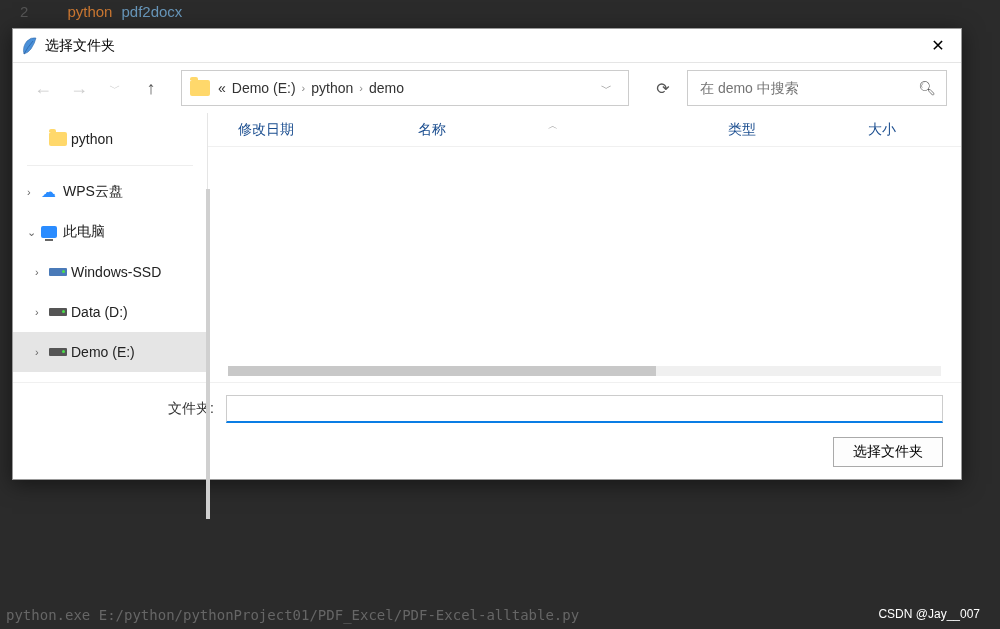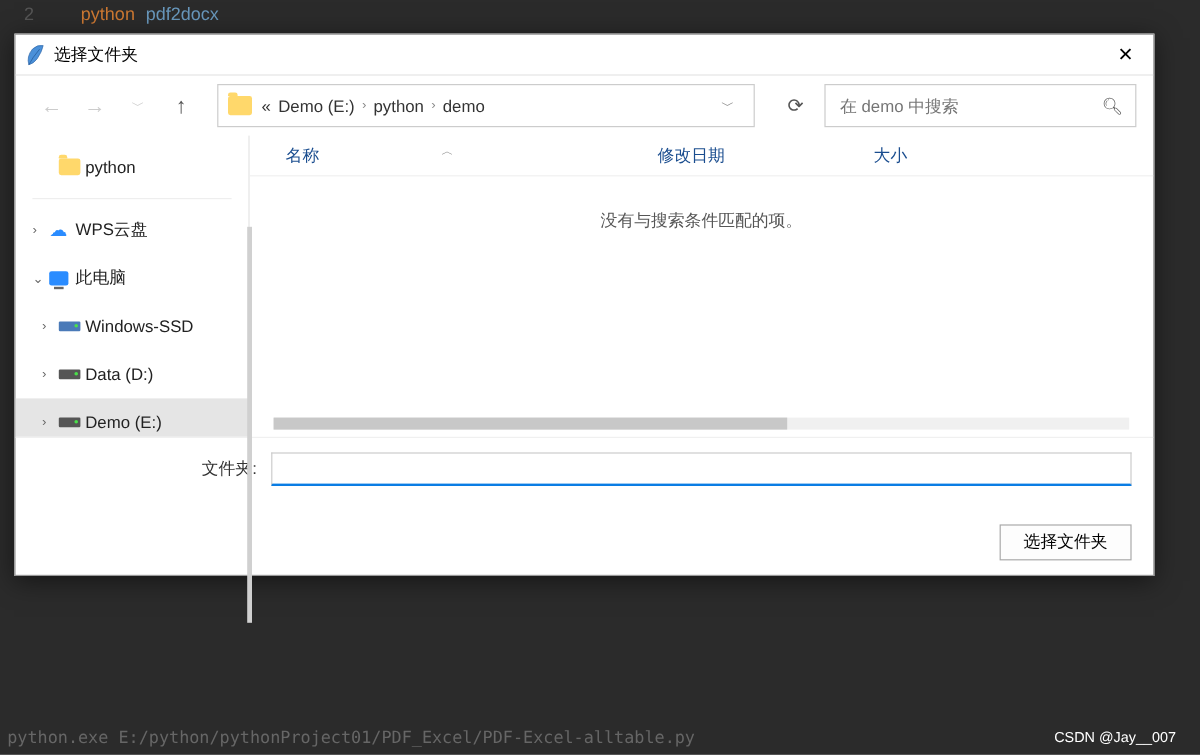--- a/index.html
+++ b/index.html
@@ -58,21 +58,21 @@
   .colheaders .col { padding-left:30px;}
   .colheaders .c1{ width:310px; position:relative;}
   .colheaders .c1 .sort{ position:absolute; left:160px; top:-2px; font-size:10px; color:#888;}
   .colheaders .c2{ width:180px;}
   .colheaders .c3{ width:140px;}
   .colheaders .c4{ flex:1;}
   .empty { text-align:center; color:#555; font-size:14px; margin-top:28px;}
   .hscroll { position:absolute; bottom:6px; left:20px; right:20px; height:10px; background:#f0f0f0;}
   .hscroll .thumb{ position:absolute; left:0; top:0; height:100%; width:60%; background:#c8c8c8;}
   .vscroll { position:absolute; top:160px; left:193px; width:4px; height:330px; background:#d0d0d0;}
-  .footer { padding:12px 18px; display:flex; flex-direction:column; gap:32px; border-top:1px solid #f0f0f0;}
+  .footer { padding:12px 18px; display:flex; flex-direction:column; gap:14px; border-top:1px solid #f0f0f0;}
   .folderrow { display:flex; align-items:center;}
   .folderrow label { width:195px; text-align:right; padding-right:12px; font-size:14px; color:#333;}
   .folderrow input { flex:1; height:28px; border:1px solid #ccc; border-bottom:2px solid #0a7de4; outline:none; padding:0 6px; font-size:14px;}
   .btnrow { display:flex; justify-content:flex-end; gap:12px;}
   .btn { min-width:110px; height:30px; border:1px solid #aaa; background:#fdfdfd; font-size:14px; cursor:pointer; padding:0 16px;}
 </style>
 </head>
 <body>
 
 <div class="code-bg">
@@ -166,28 +166,28 @@
           <span class="ico">
             <span class="net">🖥</span>
           </span>
         <span>网络</span>
       </div>
     </div>
     <div class="vscroll"></div>
 
     <div class="filearea">
       <div class="colheaders">
+        <div class="col c2">修改日期</div>
         <div class="col c1">
           <span>名称</span>
           <span class="sort">︿</span>
         </div>
-        <div class="col c2">修改日期</div>
+        <div class="col c3">类型</div>
         <div class="col c4">大小</div>
       </div>
-      <div class="empty">没有与搜索条件匹配的项。</div>
       <div class="hscroll">
           <div class="thumb"></div>
         </div>
     </div>
   </div>
 
   <div class="footer">
     <div class="folderrow">
       <label>文件夹:</label>
       <input value="" style="">

